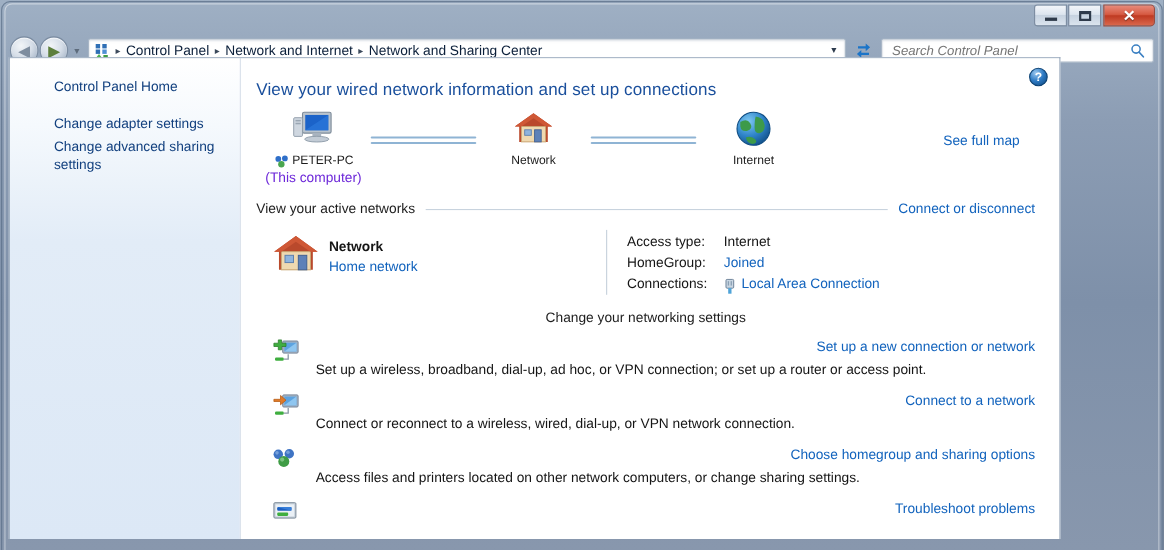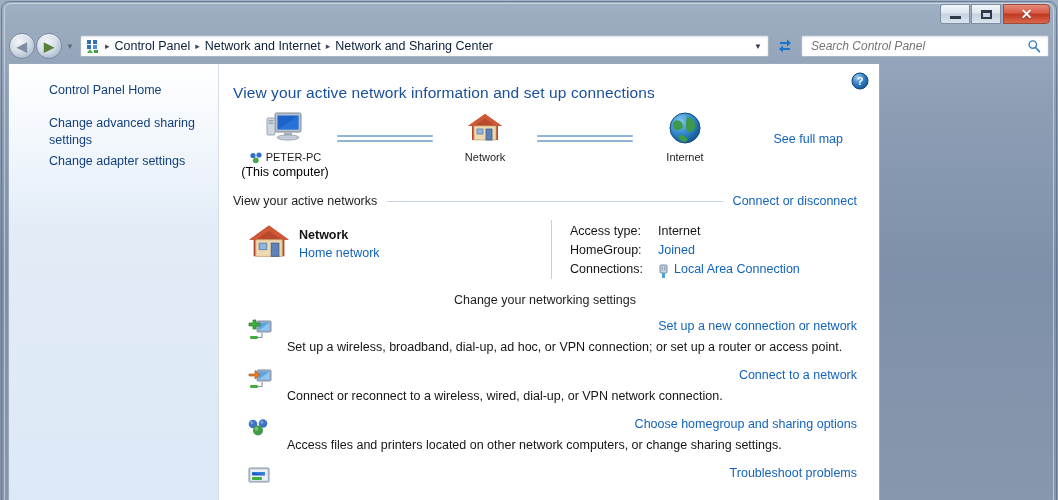--- a/index.html
+++ b/index.html
@@ -139,22 +139,22 @@
   .searchbox input {
     flex: 1; border: none; outline: none;
     font-family: "Liberation Sans", sans-serif;
     font-size: 12px; font-style: italic;
     color: #0c4a6e; margin-left: 7px; background: transparent;
   }
   .search-icon { margin-right: 7px; display:flex; }
 
   
   .client {
-    position: absolute; left: 8px; top: 63px;
-    width: 872px; height: 438px;
+    position: absolute; left: 8px; top: 52px;
+    width: 956px; height: 438px;
     background: #ffffff;
     border: 1px solid #9aaabd;
     border-bottom: none;
     display: flex;
     overflow: hidden;
   }
   .sidebar {
     width: 210px; height: 100%;
     background: linear-gradient(180deg, #ffffff 0%, #f5f9fd 14%, #e2ecf7 38%, #dce8f6 100%);
     border-right: 1px solid #d4dde8;
@@ -199,21 +199,21 @@
     height: 78px;
     margin-top: 8px;
     display: flex; align-items: flex-start;
   }
   .node { position: relative; text-align: center; width: 104px; flex: none; }
   .node .icon-slot { height: 36px; display:flex; align-items:flex-end; justify-content:center; }
   .node .node-label {
     font-size: 11px; color: #1d1d1d; margin-top: 4px; line-height: 15px;
     white-space: nowrap;
   }
-  .node .node-label2 { font-size: 12.5px; color: #000000; line-height: 15px; white-space: nowrap; }
+  .node .node-label2 { font-size: 12.5px; color: #6d28d9; line-height: 15px; white-space: nowrap; }
   .node .label-with-icon { display: flex; align-items: center; justify-content: center; gap: 3px; }
   .link-line { width: 96px; margin-top: 22px; flex: none; }
   .link-line .ln {
     height: 2px; background: #8fb4d4; margin: 3px 0;
     border-radius: 1px;
   }
   .see-full-map {
     position: absolute; right: 14px; top: 22px;
     font-size: 12.5px; color: #1263bd; cursor: default;
   }
@@ -324,42 +324,42 @@
       </span>
     </div>
   </div>
 
   <div class="client">
 
     <div class="sidebar">
       <div class="side-wrap">
         <a class="side-link">Control Panel Home</a>
         <div class="side-gap"></div>
+        <a class="side-link">Change adapter settings</a>
         <a class="side-link">Change advanced sharing settings</a>
-        <a class="side-link">Change adapter settings</a>
       </div>
     </div>
 
     <div class="content">
 
       <div class="help-btn">
         <svg width="18" height="18" viewBox="0 0 18 18">
           <defs>
             <radialGradient id="hg" cx="35%" cy="28%" r="80%">
               <stop offset="0%" stop-color="#9cc8ef"></stop>
               <stop offset="55%" stop-color="#2f7bc4"></stop>
               <stop offset="100%" stop-color="#14538f"></stop>
             </radialGradient>
           </defs>
           <circle cx="9" cy="9" r="8" fill="url(#hg)" stroke="#0e4374" stroke-width="1"></circle>
           <text x="9" y="13" font-size="11" font-family="Liberation Sans, sans-serif" font-weight="bold" fill="#ffffff" text-anchor="middle">?</text>
         </svg>
       </div>
 
-      <h1 class="page-title">View your active network information and set up connections</h1>
+      <h1 class="page-title">View your wired network information and set up connections</h1>
 
       <div class="netmap">
 
         <div class="node">
           <div class="icon-slot">
             <svg width="42" height="36" viewBox="0 0 42 36">
               <rect x="11" y="3" width="26" height="19" rx="1.5" fill="#b9c3cd" stroke="#7d8b99" stroke-width="1"></rect>
               <rect x="13.5" y="5.5" width="21" height="14" fill="#1b63c9"></rect>
               <polygon points="13.5,19.5 34.5,5.5 34.5,19.5" fill="#2f7fe0" opacity="0.55"></polygon>
               <rect x="20" y="22" width="8" height="4" fill="#a9b4c0"></rect>

